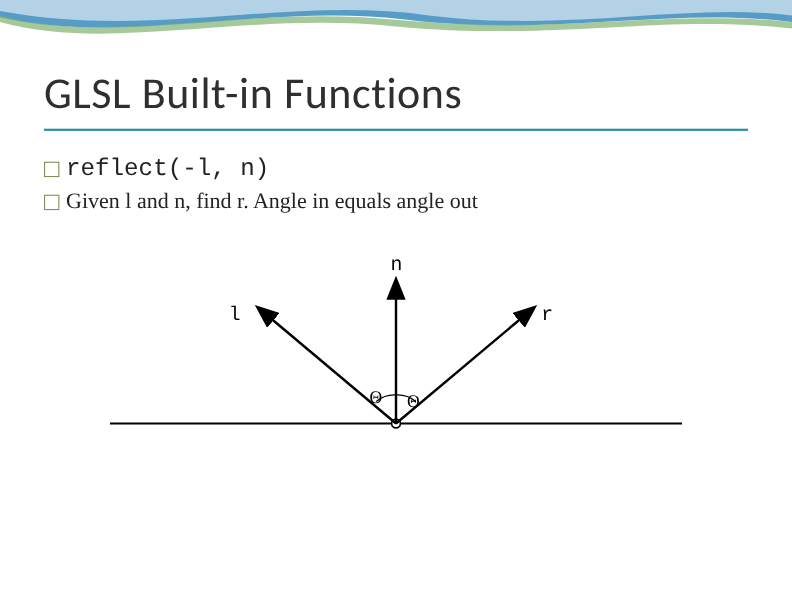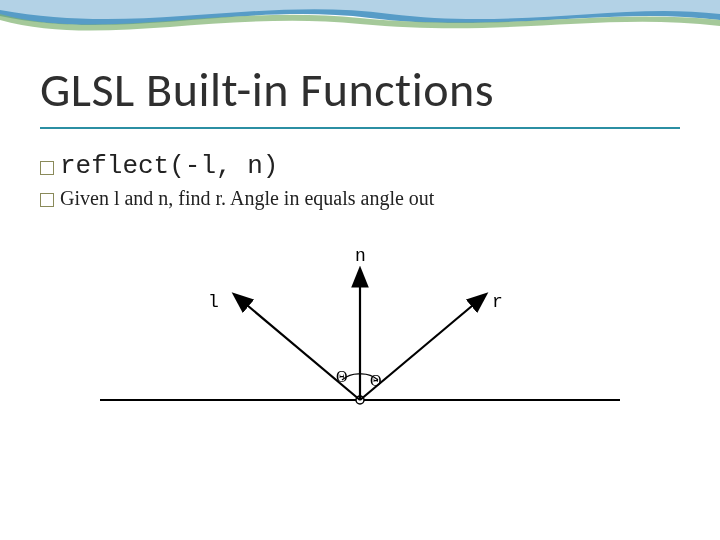--- a/index.html
+++ b/index.html
@@ -18,21 +18,21 @@
     left: 0;
     width: 720px;
     height: 90px;
     pointer-events: none;
   }
   .content {
     position: relative;
     padding: 60px 40px 0 40px;
   }
   .title {
-    font-size: 48px;
+    font-size: 40px;
     font-weight: normal;
     color: #2f2f2f;
     font-family: Calibri, 'Segoe UI', Arial, sans-serif;
     margin: 0 0 8px 0;
     letter-spacing: 0.5px;
   }
   .title-underline {
     height: 2px;
     background: #2b8fa3;
     width: 100%;
@@ -47,21 +47,21 @@
     width: 12px;
     height: 12px;
     border: 1.5px solid #8a8a5a;
     flex: 0 0 auto;
     margin-right: 6px;
     position: relative;
     top: 2px;
   }
   .code-text {
     font-family: 'Courier New', Courier, monospace;
-    font-size: 26px;
+    font-size: 22px;
     color: #222;
   }
   .desc-line {
     display: flex;
     align-items: baseline;
     margin-bottom: 20px;
   }
   .desc-text {
     font-family: Georgia, 'Times New Roman', serif;
     font-size: 20px;

